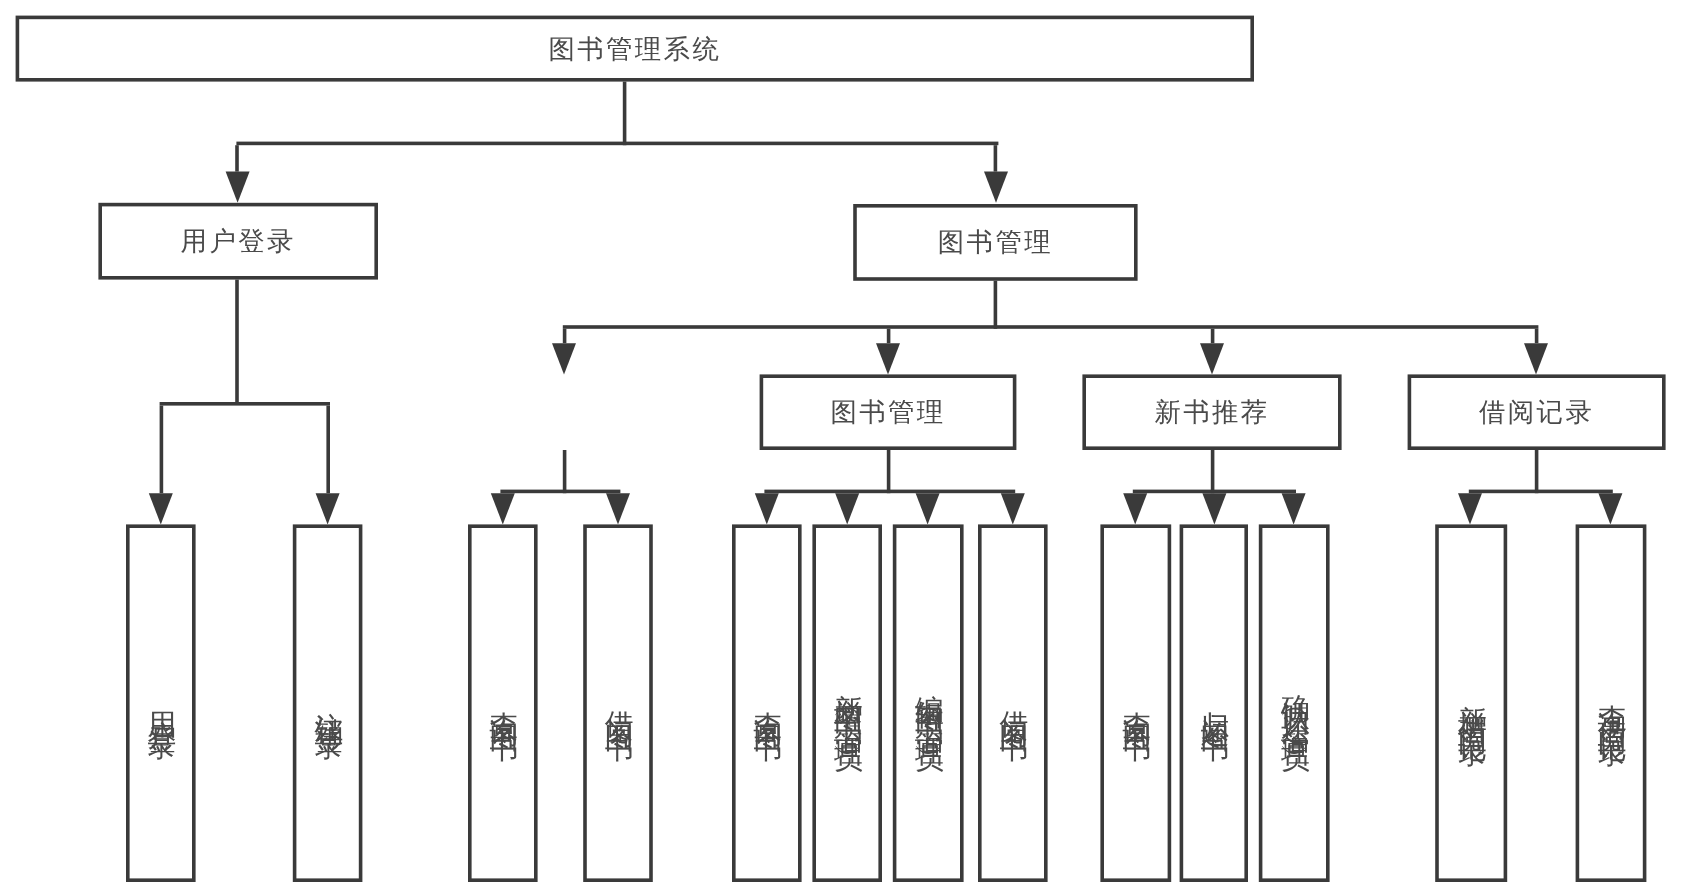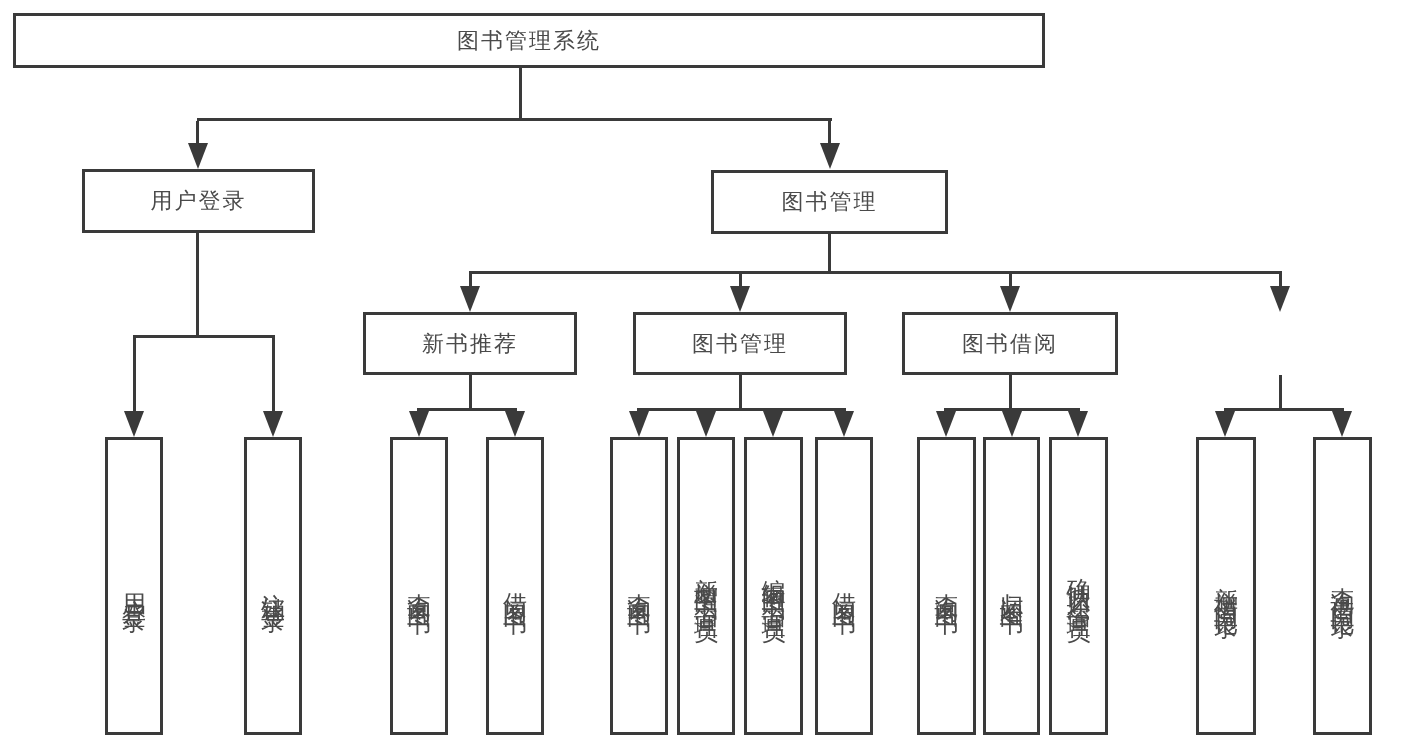--- a/index.html
+++ b/index.html
@@ -68,28 +68,28 @@
   <div class="hline" style="left:469px;top:271px;width:813px"></div>
   <div class="vline" style="left:469px;top:274px;height:12px"></div>
   <div class="arr" style="left:460px;top:286px"></div>
   <div class="vline" style="left:739px;top:274px;height:12px"></div>
   <div class="arr" style="left:730px;top:286px"></div>
   <div class="vline" style="left:1009px;top:274px;height:12px"></div>
   <div class="arr" style="left:1000px;top:286px"></div>
   <div class="vline" style="left:1279px;top:274px;height:12px"></div>
   <div class="arr" style="left:1270px;top:286px"></div>
 
-  <div class="box" style="left:363px;top:312px;width:214px;height:63px">
-    <span class="hdr-label">新书推荐</span>
-  </div>
   <div class="box" style="left:633px;top:312px;width:214px;height:63px">
     <span class="hdr-label">图书管理</span>
   </div>
   <div class="box" style="left:902px;top:312px;width:216px;height:63px">
-    <span class="hdr-label">图书借阅</span>
+    <span class="hdr-label">新书推荐</span>
+  </div>
+  <div class="box" style="left:1173px;top:312px;width:215px;height:63px">
+    <span class="hdr-label">借阅记录</span>
   </div>
 
   <div class="vline" style="left:469px;top:375px;height:36px"></div>
   <div class="hline" style="left:417px;top:408px;width:100px"></div>
   <div class="arr" style="left:409px;top:411px"></div>
   <div class="arr" style="left:505px;top:411px"></div>
 
   <div class="vline" style="left:739px;top:375px;height:36px"></div>
   <div class="hline" style="left:637px;top:408px;width:209px"></div>
   <div class="arr" style="left:629px;top:411px"></div>

